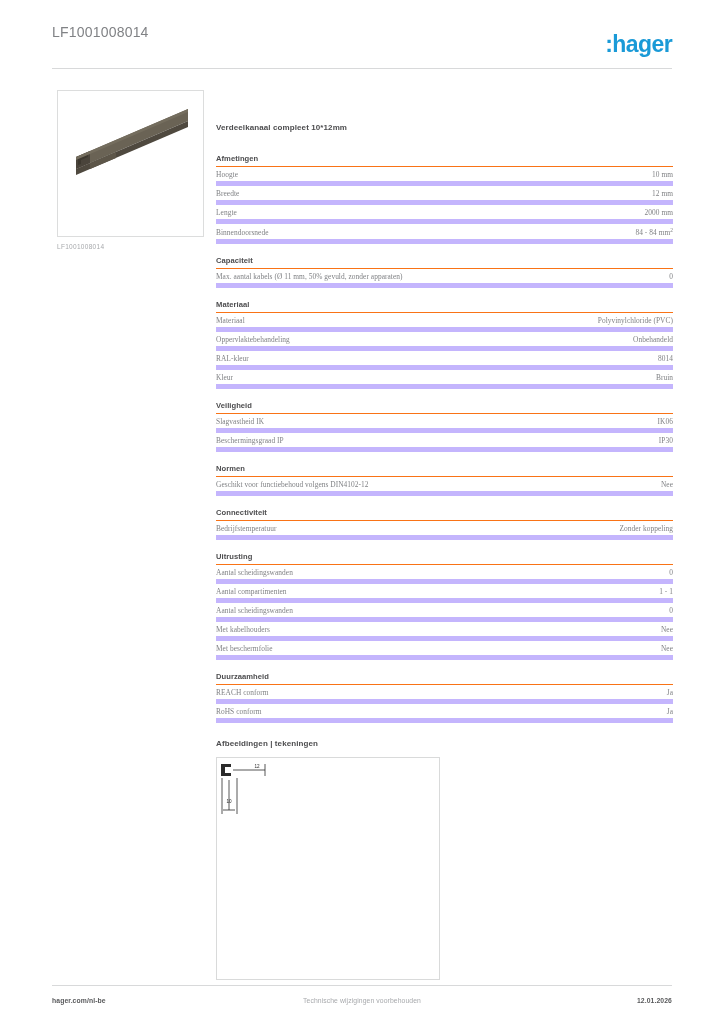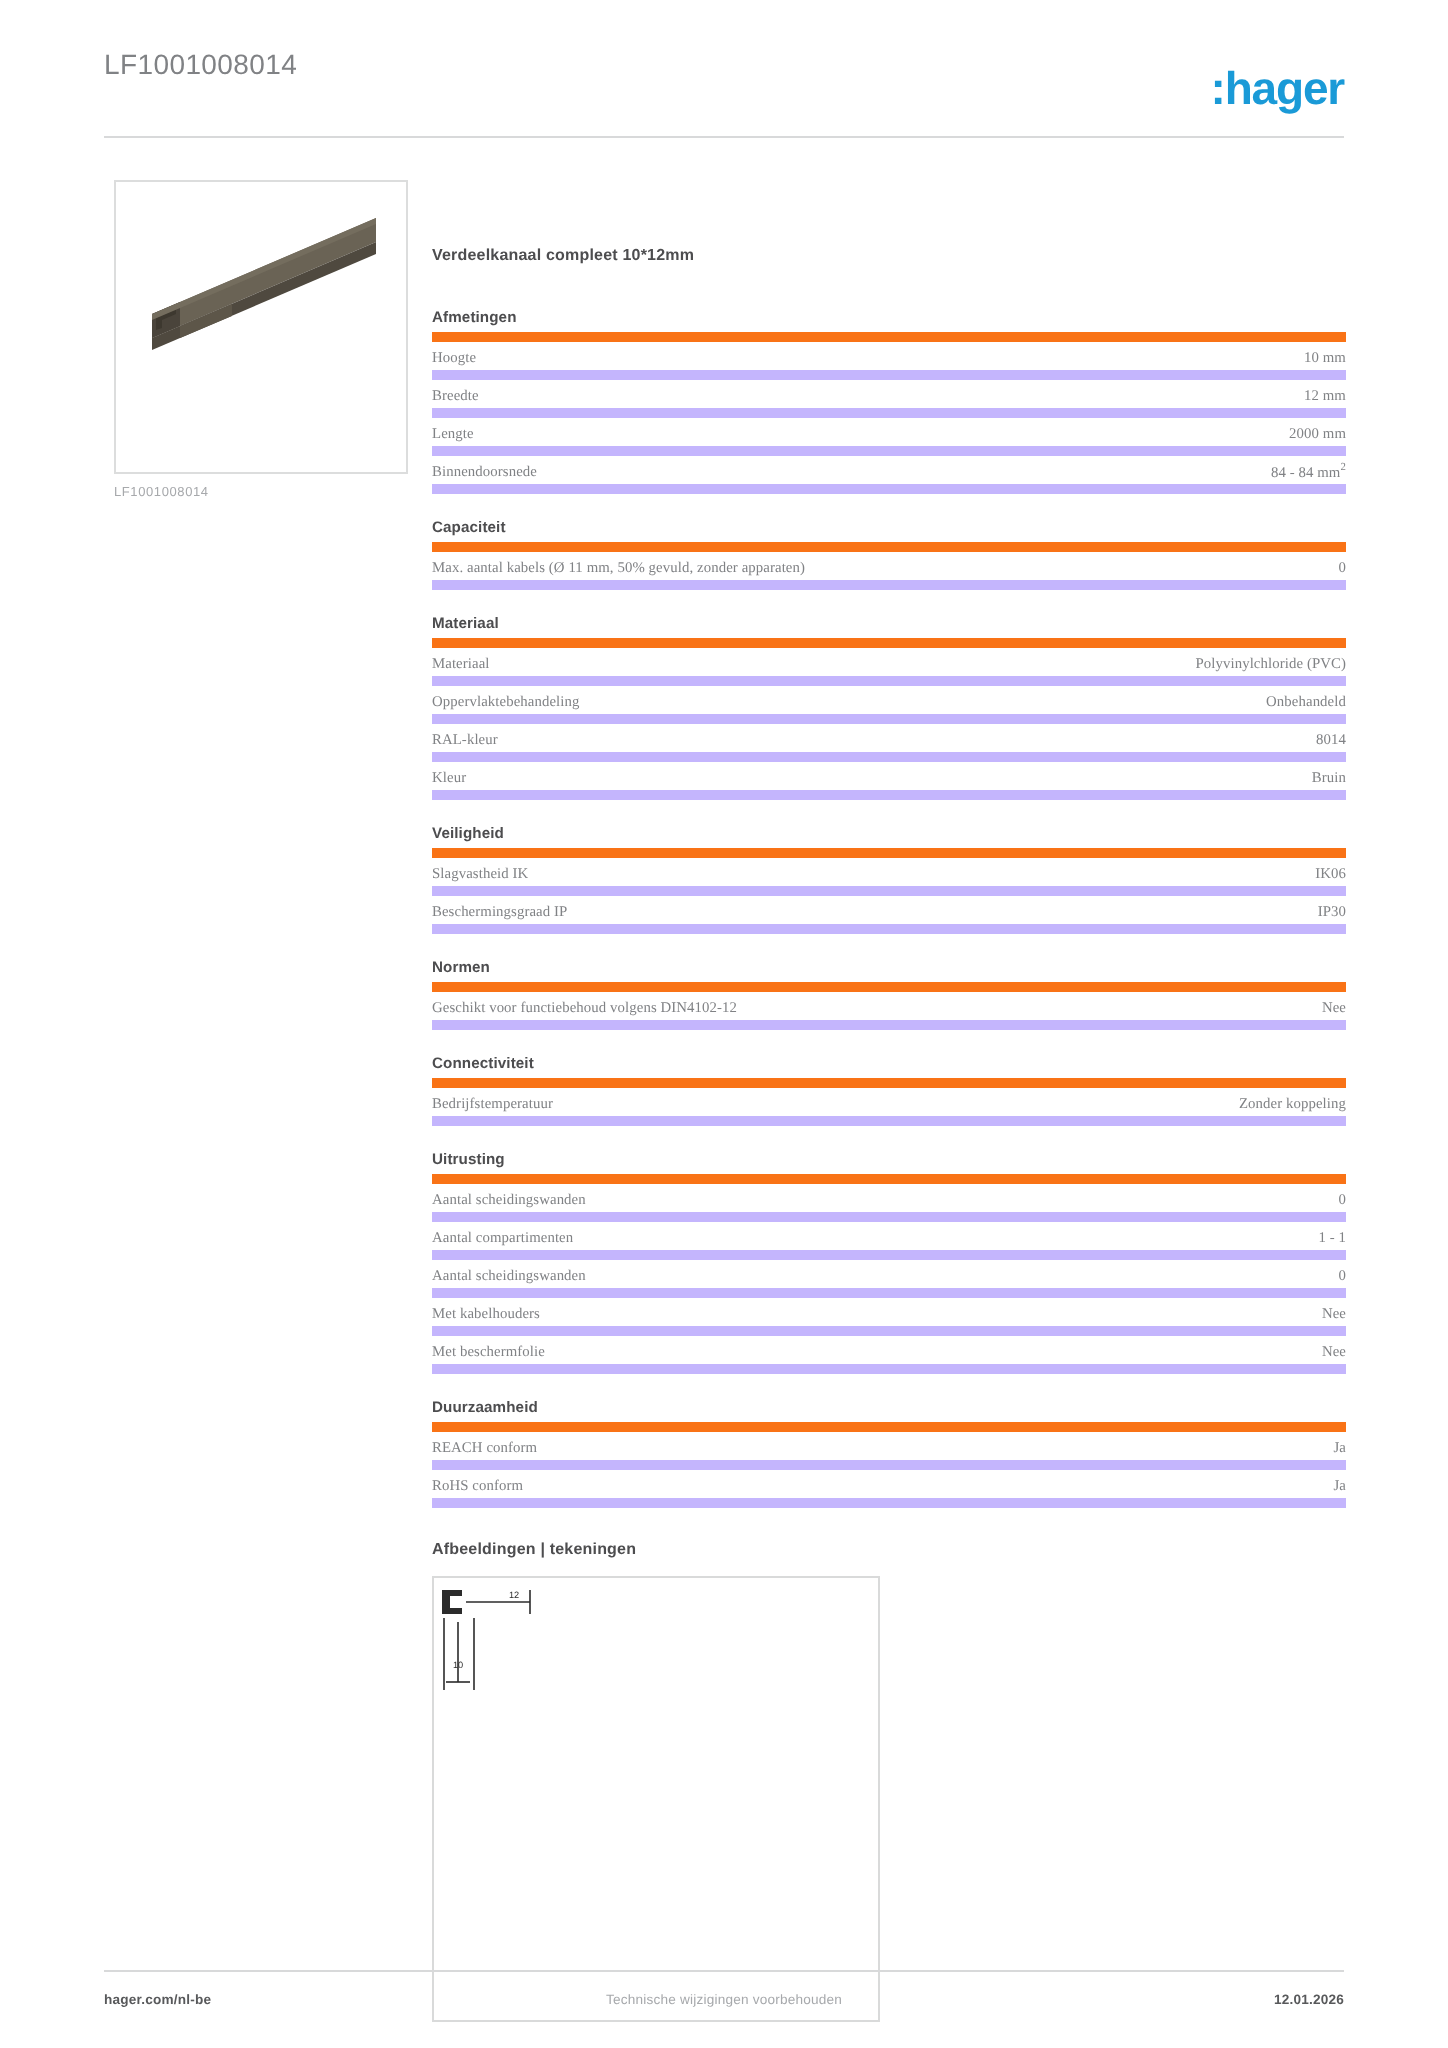--- a/index.html
+++ b/index.html
@@ -104,21 +104,21 @@
     margin-bottom: 20px;
   }
 
   .spec-group { margin-bottom: 12px; }
   .group-title {
     font-size: 7.6px;
     font-weight: bold;
     color: #4d4d4f;
     letter-spacing: 0.05px;
     padding-bottom: 3px;
-    border-bottom: 5px solid #f97316;
+    border-bottom: 1px solid #f97316;
   }
   .spec-row {
     display: flex;
     justify-content: space-between;
     align-items: baseline;
     border-bottom: 5px solid #c4b5fd;
     padding: 3px 0 2px 0;
     min-height: 13.6px;
     font-family: Liberation Serif, serif;
   }

